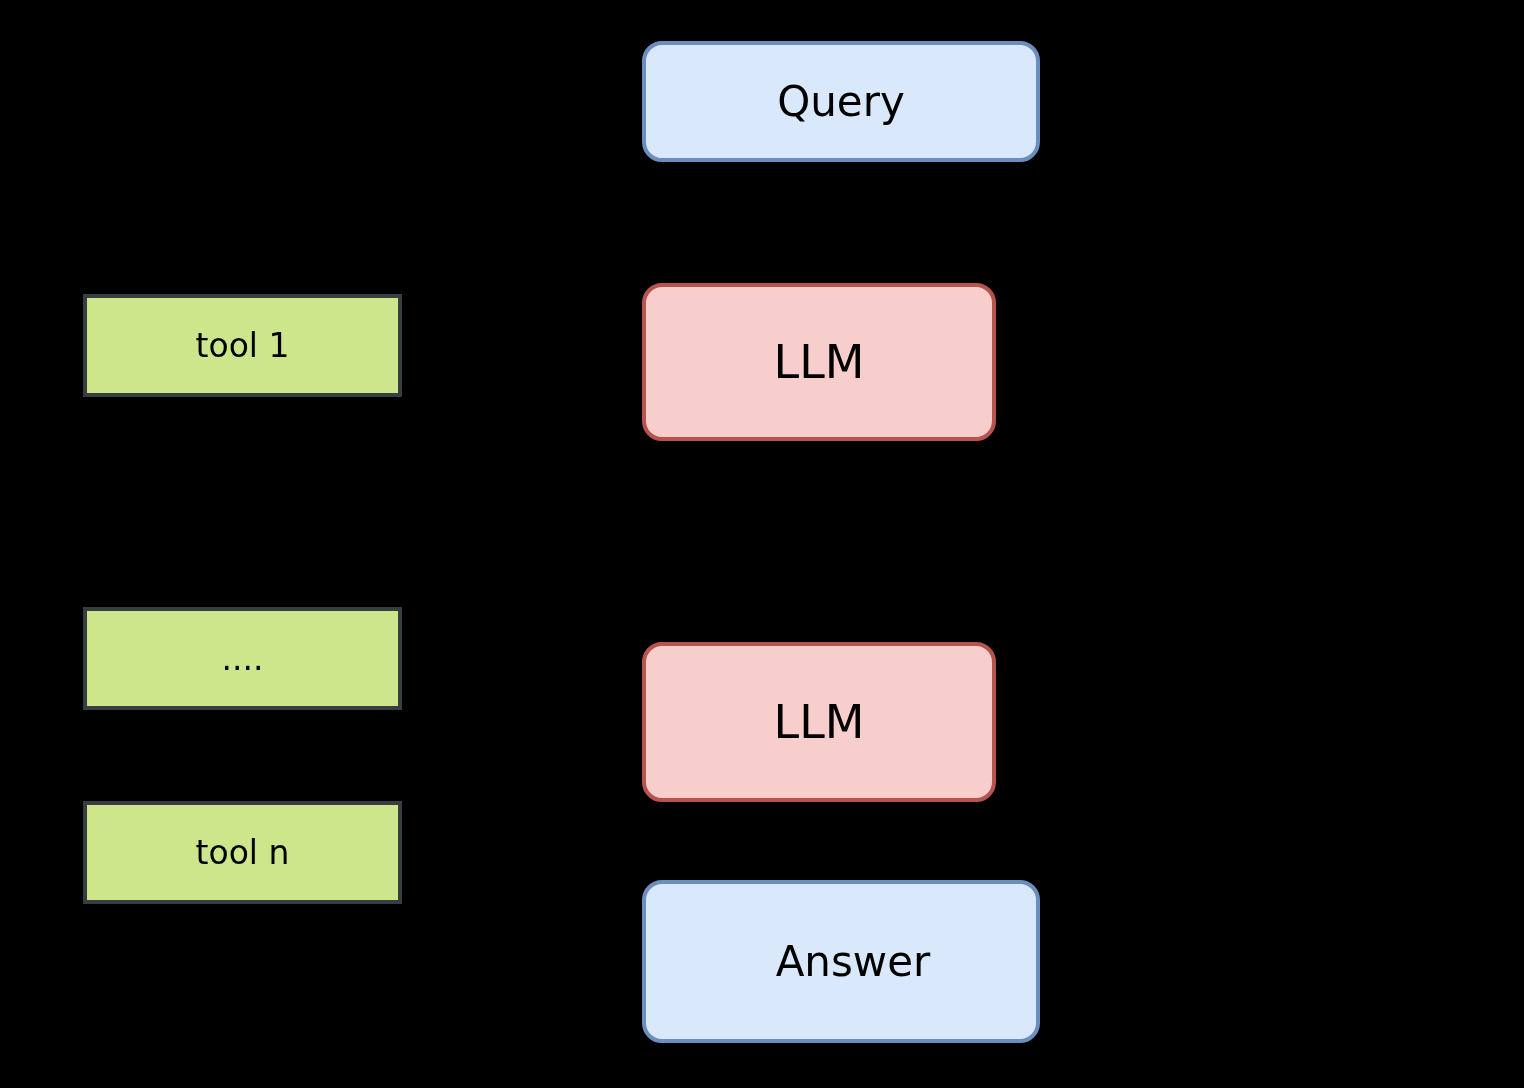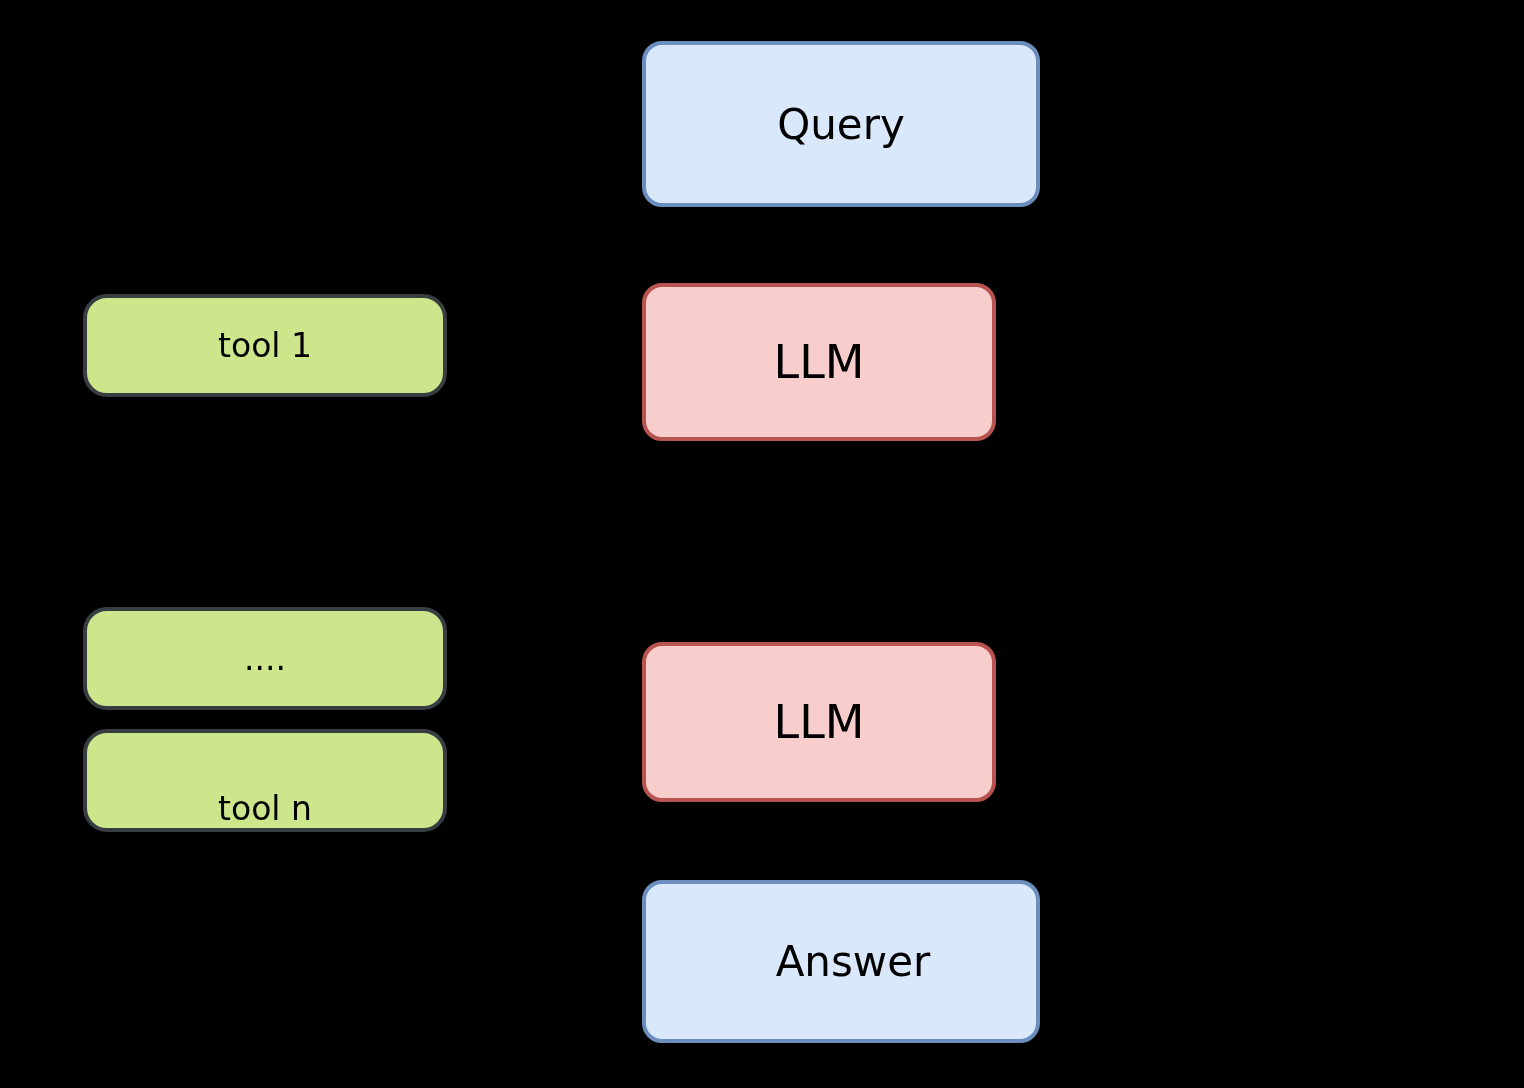--- a/index.html
+++ b/index.html
@@ -35,36 +35,36 @@
   .llm-node {
     left: 642px;
     width: 354px;
     background: var(--llm_fill, #f8cecc);
     border: 4px solid var(--llm_border, #b85450);
     border-radius: 20px;
     font-size: 46px;
   }
   .tool-node {
     left: 83px;
-    width: 364px;
+    width: 319px;
     height: 103px;
     background: var(--tool_fill, #cde68c);
     border: 4px solid var(--tool_border, #383d42);
-    border-radius: 24px;
+    border-radius: 0;
     font-size: 33px;
   }
-  #query-node  { top: 41px;  height: 166px; }
+  #query-node  { top: 41px;  height: 121px; }
   #llm-node-1  { top: 283px; height: 158px; }
   #llm-node-2  { top: 642px; height: 160px; }
   #answer-node { top: 880px; height: 163px; padding-left: 24px; }
 
   #tool-node-1 { top: 294px; }
   #tool-node-2 { top: 452px; }
   #tool-node-3 { top: 607px; }
-  #tool-node-4 { top: 729px; align-items: flex-end; }
+  #tool-node-4 { top: 801px; }
 </style>
 </head>
 <body>
 
 <div class="canvas">
 
   <div class="node io-node" id="query-node">
     <span>Query</span>
   </div>
 

